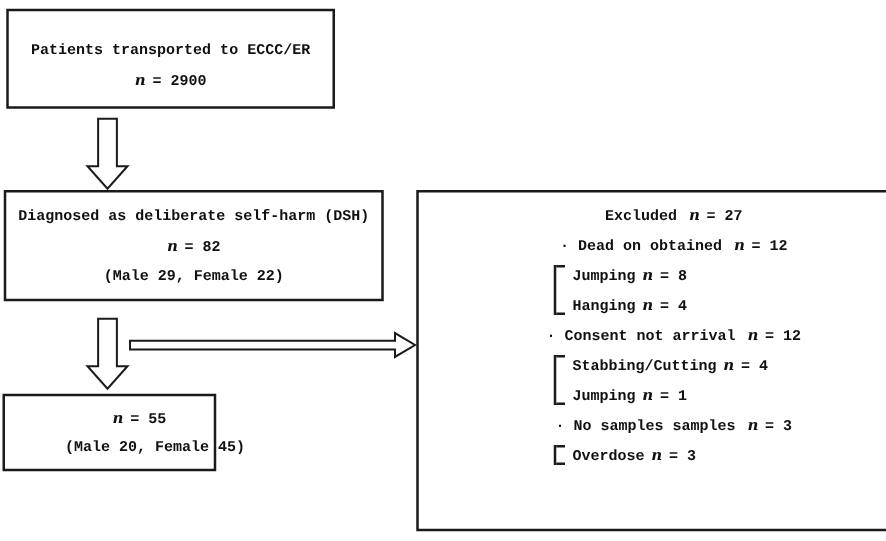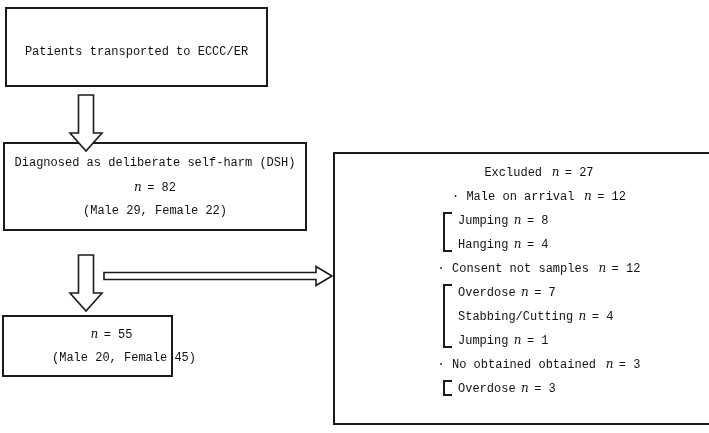--- a/index.html
+++ b/index.html
@@ -5,20 +5,21 @@
   html, body { margin: 0; padding: 0; background: #ffffff; }
   .canvas {
     position: relative;
     width: 709px;
     height: 433px;
     background: #ffffff;
     font-family: "Liberation Mono", "DejaVu Sans Mono", monospace;
     font-size: 12px;
     color: #111111;
     overflow: hidden;
+    font-weight: bold;
   }
   .box {
     position: absolute;
     border: 2px solid #1a1a1a;
     background: #ffffff;
     box-sizing: border-box;
   }
   .stack {
     display: flex;
     flex-direction: column;
@@ -34,21 +35,21 @@
   .nvar {
     font-style: italic;
     font-family: "DejaVu Serif", serif;
   }
   .nrest { margin-left: 0.45em; }
   .gapped { margin-left: 0.8em; }
 
   
   .box-1 { left: 5px; top: 7px;  width: 263px; height: 80px; }
   .box-1 .stack { padding-top: 5px; }
-  .box-2 { left: 3px; top: 142px; width: 304px; height: 89px; }
+  .box-2 { left: 3px; top: 152px; width: 304px; height: 89px; }
   .box-3 { left: 2px; top: 315px; width: 171px; height: 62px; padding-left: 48px; }
 
   
   .box-4 { left: 333px; top: 152px; width: 412px; height: 273px; padding-top: 6px; }
   .rline {
     height: 24px;
     line-height: 24px;
     text-align: center;
     white-space: nowrap;
   }
@@ -90,20 +91,23 @@
 </head>
 <body>
 
 <div class="canvas">
 
   <div class="box box-1">
     <div class="stack">
       <div class="bline">
         <span>Patients transported to ECCC/ER</span>
       </div>
+      <div class="bline">
+        <i class="nvar">n</i><span class="nrest">= 2900</span>
+      </div>
     </div>
   </div>
 
   <div class="box box-2">
     <div class="stack">
       <div class="bline">
         <span>Diagnosed as deliberate self-harm (DSH)</span>
       </div>
       <div class="bline">
         <i class="nvar">n</i><span class="nrest">= 82</span>
@@ -124,54 +128,51 @@
       </div>
     </div>
   </div>
 
   <div class="box box-4">
     <div class="rline">
       <span>Excluded</span><i class="nvar gapped">n</i><span class="nrest">= 27</span>
     </div>
 
     <div class="rline">
-      <span>· Male on arrival</span><i class="nvar gapped">n</i><span class="nrest">= 12</span>
+      <span>· Dead on obtained</span><i class="nvar gapped">n</i><span class="nrest">= 12</span>
     </div>
     <div class="group">
       <div class="bracket"></div>
       <div class="gitems">
         <div class="gline">
           <span>Jumping</span><i class="nvar nrest">n</i><span class="nrest">= 8</span>
         </div>
         <div class="gline">
           <span>Hanging</span><i class="nvar nrest">n</i><span class="nrest">= 4</span>
         </div>
       </div>
     </div>
 
     <div class="rline">
-      <span>· Consent not samples</span><i class="nvar gapped">n</i><span class="nrest">= 12</span>
+      <span>· Consent not arrival</span><i class="nvar gapped">n</i><span class="nrest">= 12</span>
     </div>
     <div class="group">
       <div class="bracket"></div>
       <div class="gitems">
-        <div class="gline">
-          <span>Overdose</span><i class="nvar nrest">n</i><span class="nrest">= 7</span>
-        </div>
         <div class="gline">
           <span>Stabbing/Cutting</span><i class="nvar nrest">n</i><span class="nrest">= 4</span>
         </div>
         <div class="gline">
           <span>Jumping</span><i class="nvar nrest">n</i><span class="nrest">= 1</span>
         </div>
       </div>
     </div>
 
     <div class="rline">
-      <span>· No obtained obtained</span><i class="nvar gapped">n</i><span class="nrest">= 3</span>
+      <span>· No samples samples</span><i class="nvar gapped">n</i><span class="nrest">= 3</span>
     </div>
     <div class="group">
       <div class="bracket"></div>
       <div class="gitems">
         <div class="gline">
           <span>Overdose</span><i class="nvar nrest">n</i><span class="nrest">= 3</span>
         </div>
       </div>
     </div>
   </div>

